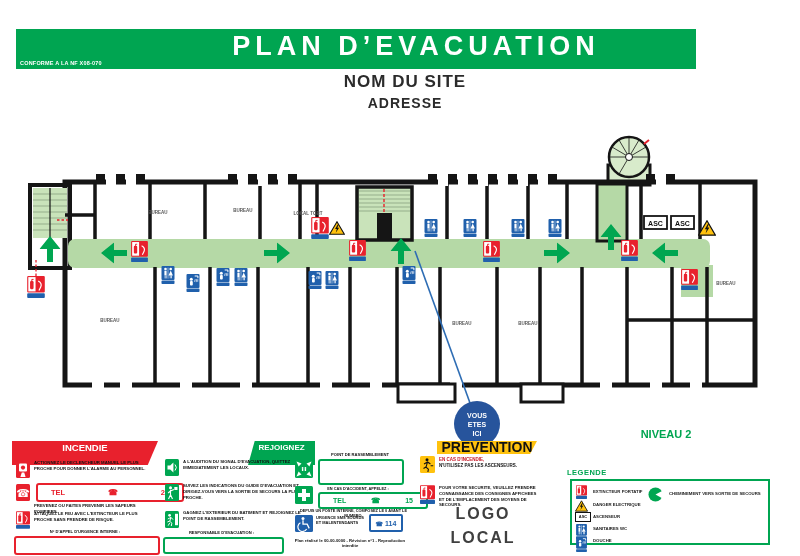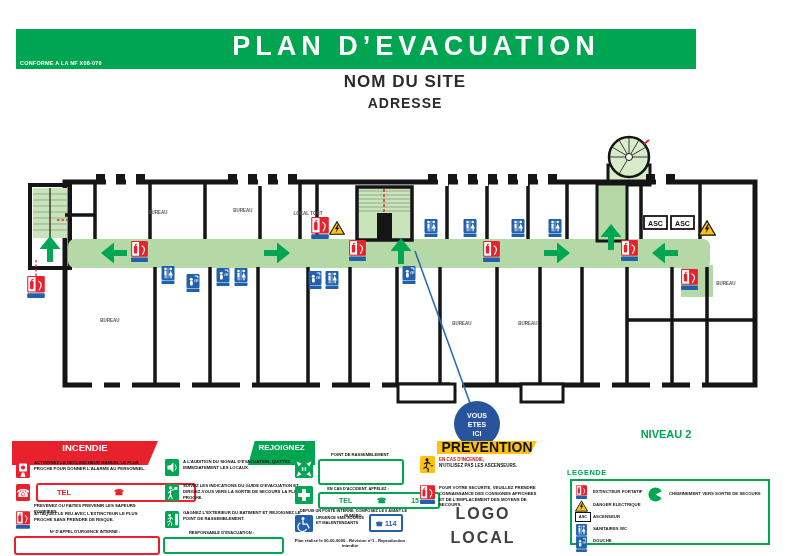--- a/index.html
+++ b/index.html
@@ -19,21 +19,21 @@
   .banner{height:24px;color:#fff;font-weight:bold;text-align:center;}
   .ban-red{left:12px;top:441px;width:146px;background:#E8212D;font-size:9.5px;line-height:14px;
            clip-path:polygon(0 0,100% 0,93% 100%,0 100%);}
   .ban-grn{left:248px;top:441px;width:67px;background:#00A551;font-size:8px;line-height:14px;
            clip-path:polygon(10% 0,100% 0,100% 100%,0 100%);}
   .ban-yel{left:437px;top:441px;width:100px;background:#FFC20E;color:#111;font-size:14px;
            line-height:13px;height:13px;clip-path:polygon(0 0,100% 0,93% 100%,0 100%);}
   .ctext{font-size:4.3px;font-weight:bold;color:#111;line-height:1.35;}
   .cap{font-size:4.1px;font-weight:bold;color:#111;text-align:center;}
   .phonebox{border:2px solid #E8212D;border-radius:3px;display:flex;align-items:center;
-            justify-content:space-between;padding:0 19px;color:#E8212D;font-weight:bold;}
+            justify-content:space-between;padding:0 13px;color:#E8212D;font-weight:bold;}
   .phonebox.green{border-color:#00A551;color:#00A551;}
   .emptybox-red{border:2px solid #E8212D;border-radius:3px;}
   .emptybox-grn{border:2px solid #00A551;border-radius:3px;}
   .smsbox{border:2px solid #2060AC;border-radius:2px;color:#2060AC;font-weight:bold;
           display:flex;align-items:center;justify-content:center;gap:2px;}
   .logo{width:130px;text-align:center;font-size:16px;font-weight:bold;color:#3f3f3f;letter-spacing:2px;}
   .leg-title{left:567px;top:468px;color:#00A551;font-size:7.5px;font-weight:bold;letter-spacing:.5px;}
   .leg-box{left:570px;top:479px;width:196px;height:62px;border:2.5px solid #00A551;}
   .leg-lbl{font-size:4.3px;font-weight:bold;color:#222;}
   .niv{color:#00A551;font-weight:bold;}

